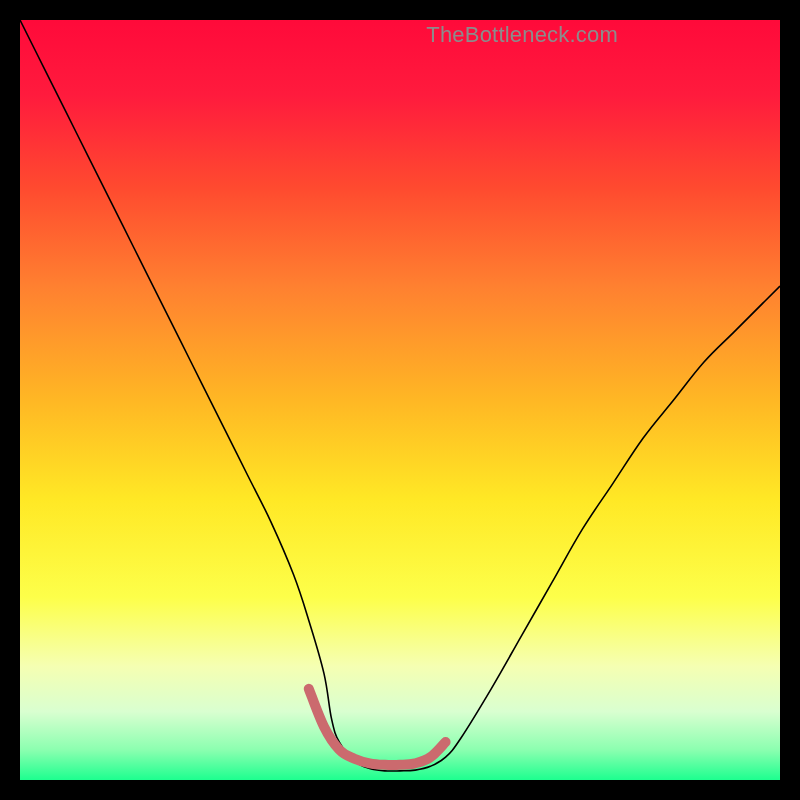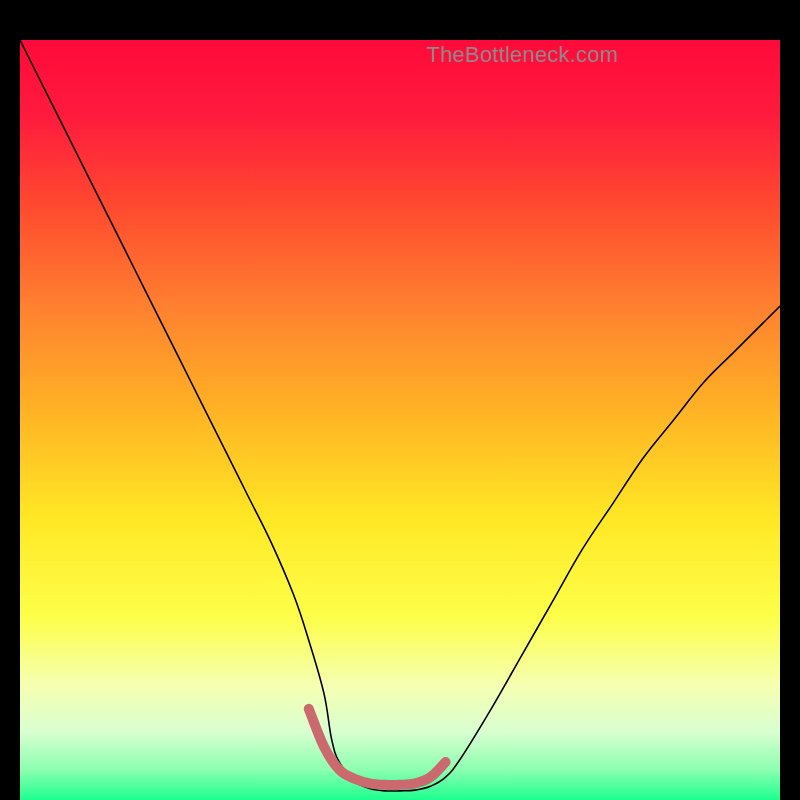--- a/index.html
+++ b/index.html
@@ -11,21 +11,20 @@
     overflow: hidden;
     font-family: Arial, Helvetica, sans-serif;
   }
   .frame {
     position: absolute;
     left: 20px;
     top: 20px;
     width: 604px;
     height: 760px;
     background: #000;
-    margin-top: 20px;
   }
   .plot {
     position: absolute;
     left: 0;
     top: 0;
     width: 760px;
     height: 760px;
   }
   .watermark {
     position: absolute;

